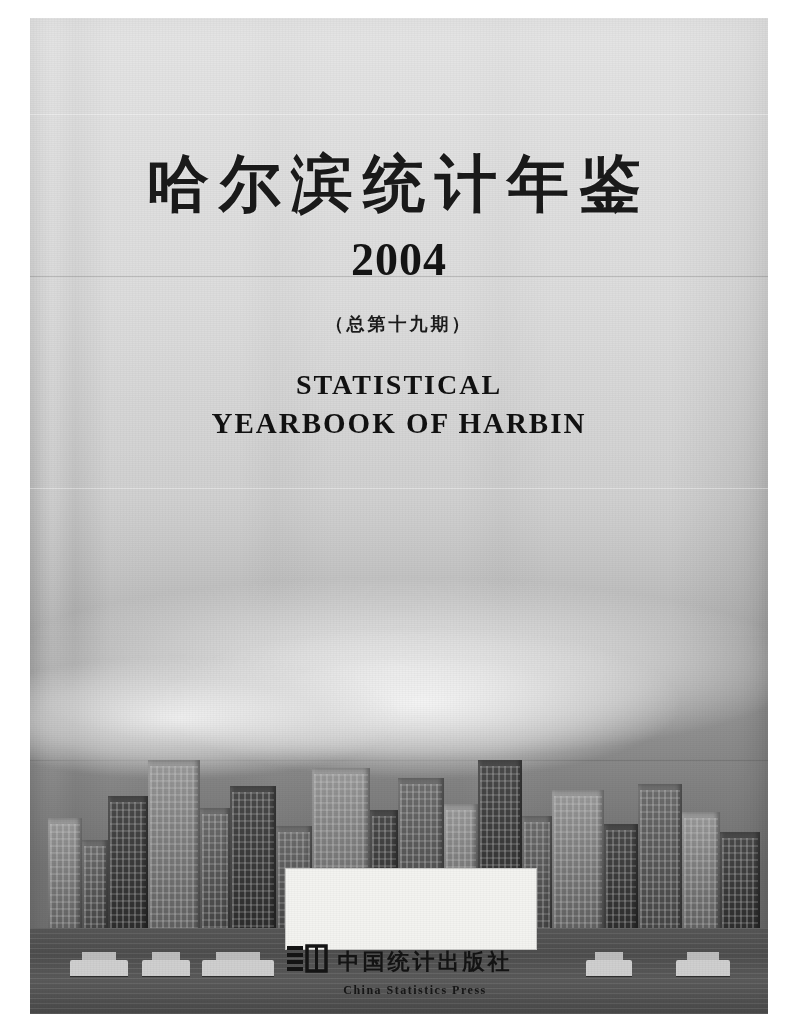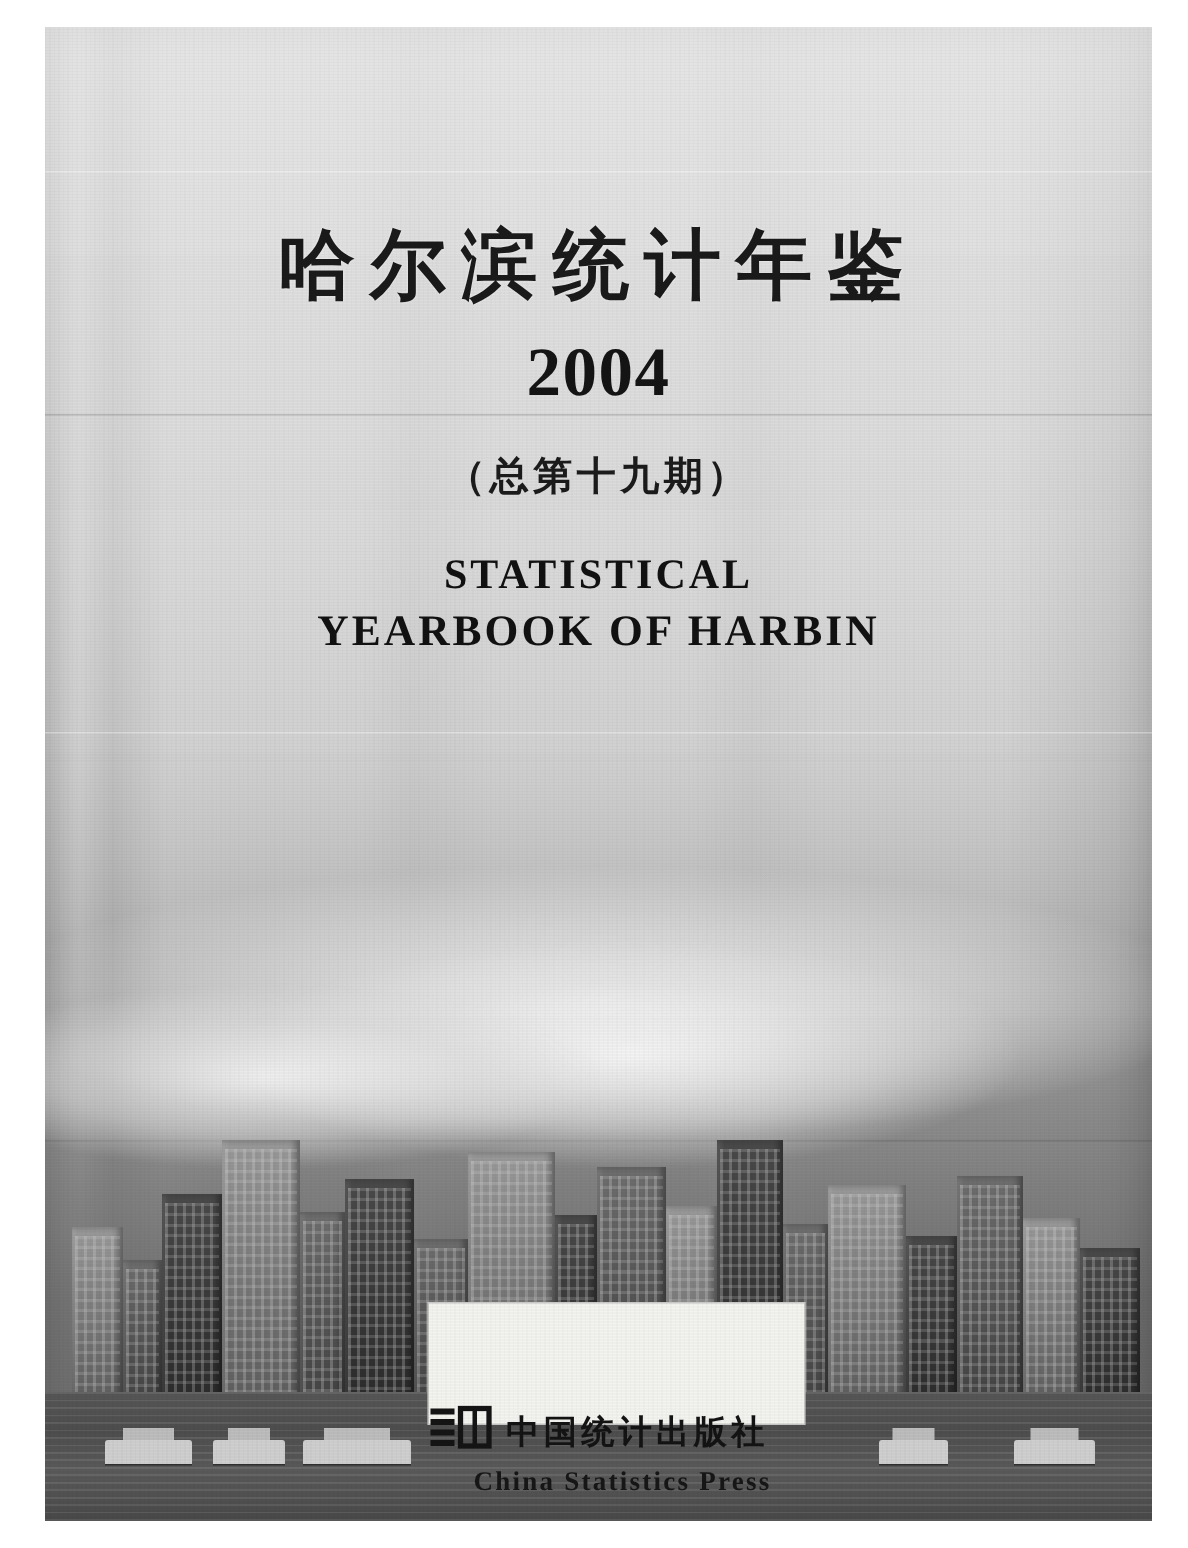--- a/index.html
+++ b/index.html
@@ -82,39 +82,39 @@
   .title-block {
     position: absolute;
     left: 0;
     top: 130px;
     width: 100%;
     text-align: center;
     z-index: 6;
   }
   .cn-title {
     font-family: "DejaVu Serif", "Liberation Serif", serif;
-    font-size: 51px;
+    font-size: 62px;
     font-weight: 700;
     letter-spacing: 10px;
     color: #1a1a1a;
     text-shadow: 0 0 2px rgba(255,255,255,0.6);
     margin: 0;
     line-height: 1.15;
   }
   .year {
     font-family: "Liberation Serif", serif;
     font-size: 46px;
     font-weight: 700;
     color: #141414;
     margin: 14px 0 0 0;
     letter-spacing: 1px;
   }
   .issue {
     font-family: "DejaVu Serif", "Liberation Serif", serif;
-    font-size: 26px;
+    font-size: 18px;
     font-weight: 600;
     color: #1b1b1b;
     margin: 26px 0 0 0;
     letter-spacing: 3px;
   }
   .en-title {
     font-family: "Liberation Serif", serif;
     font-weight: 700;
     color: #111111;
     margin: 30px 0 0 0;
@@ -214,21 +214,21 @@
   }
   .pub-cn {
     font-family: "DejaVu Serif", "Liberation Serif", serif;
     font-size: 22px;
     font-weight: 700;
     color: #131313;
     letter-spacing: 3px;
   }
   .pub-en {
     font-family: "Liberation Serif", serif;
-    font-size: 18px;
+    font-size: 12px;
     font-weight: 700;
     color: #161616;
     letter-spacing: 1.5px;
     margin-top: 2px;
     margin-left: 32px;
   }
 
   
   .grain {
     position: absolute;

